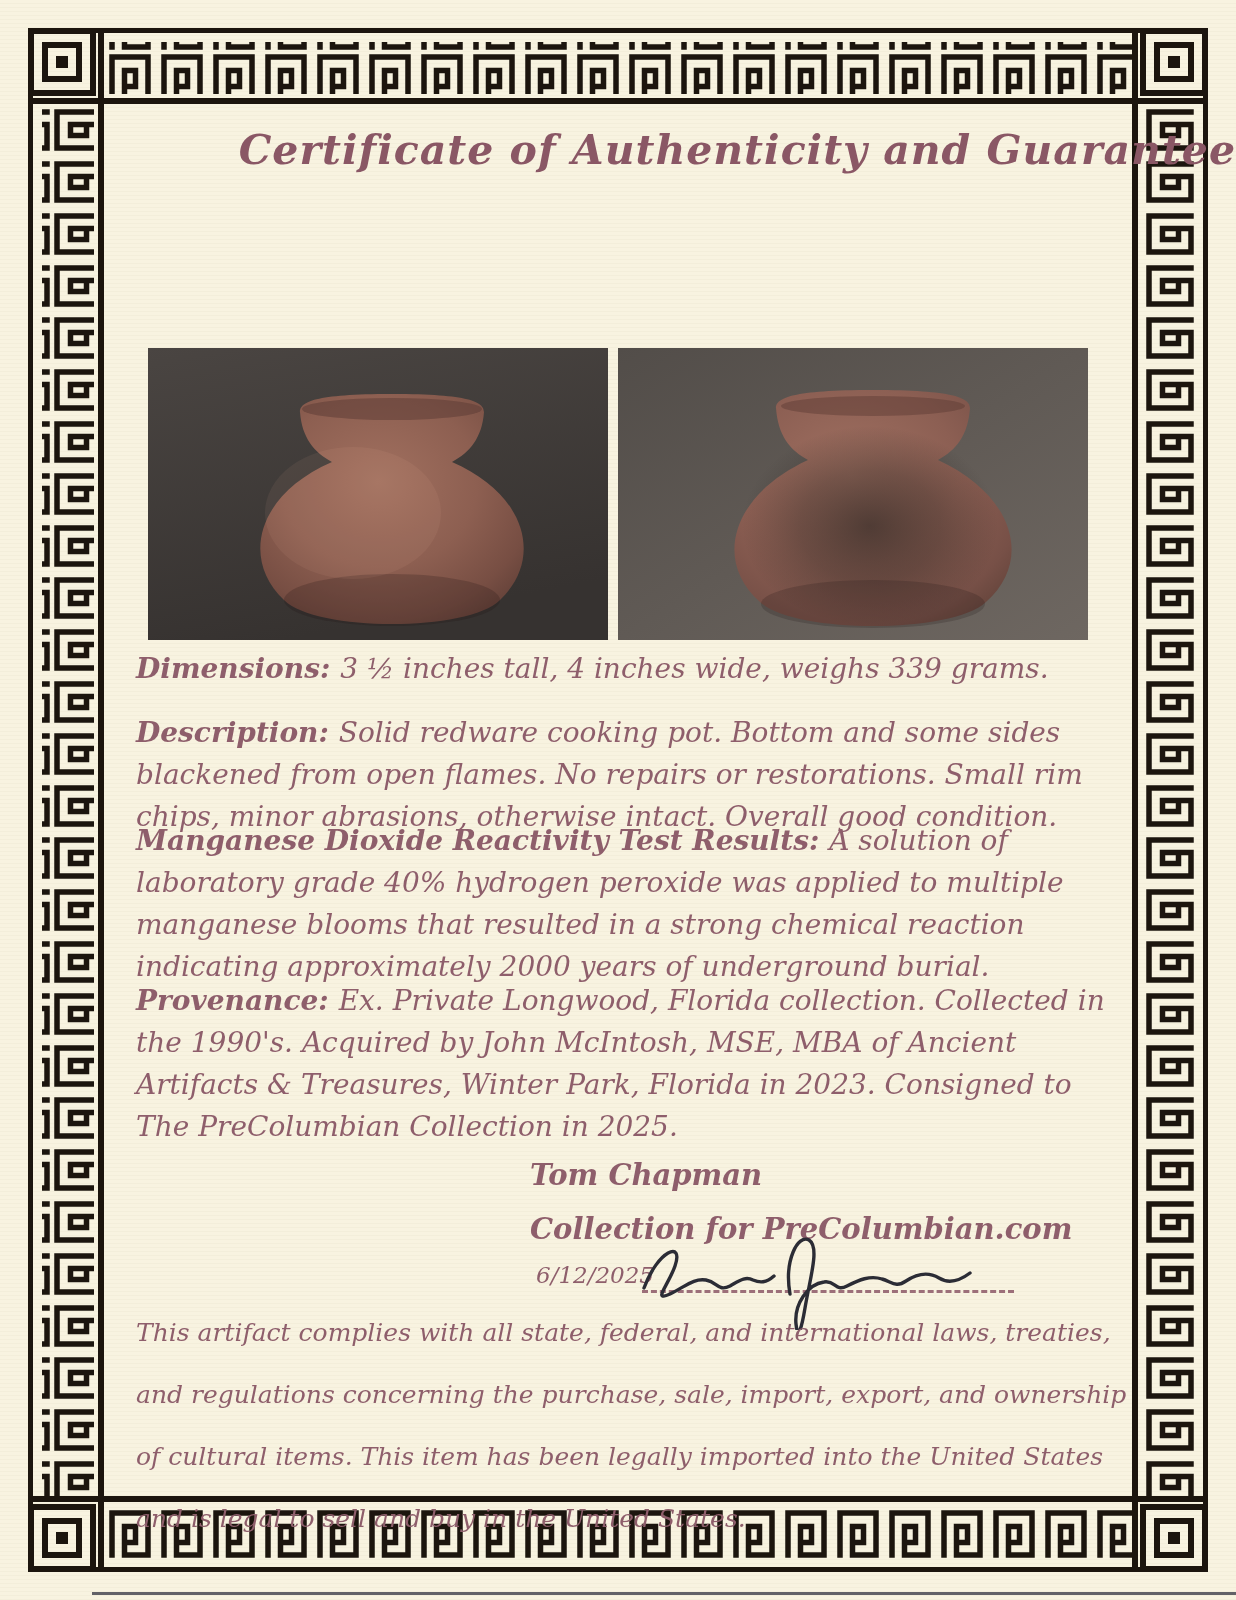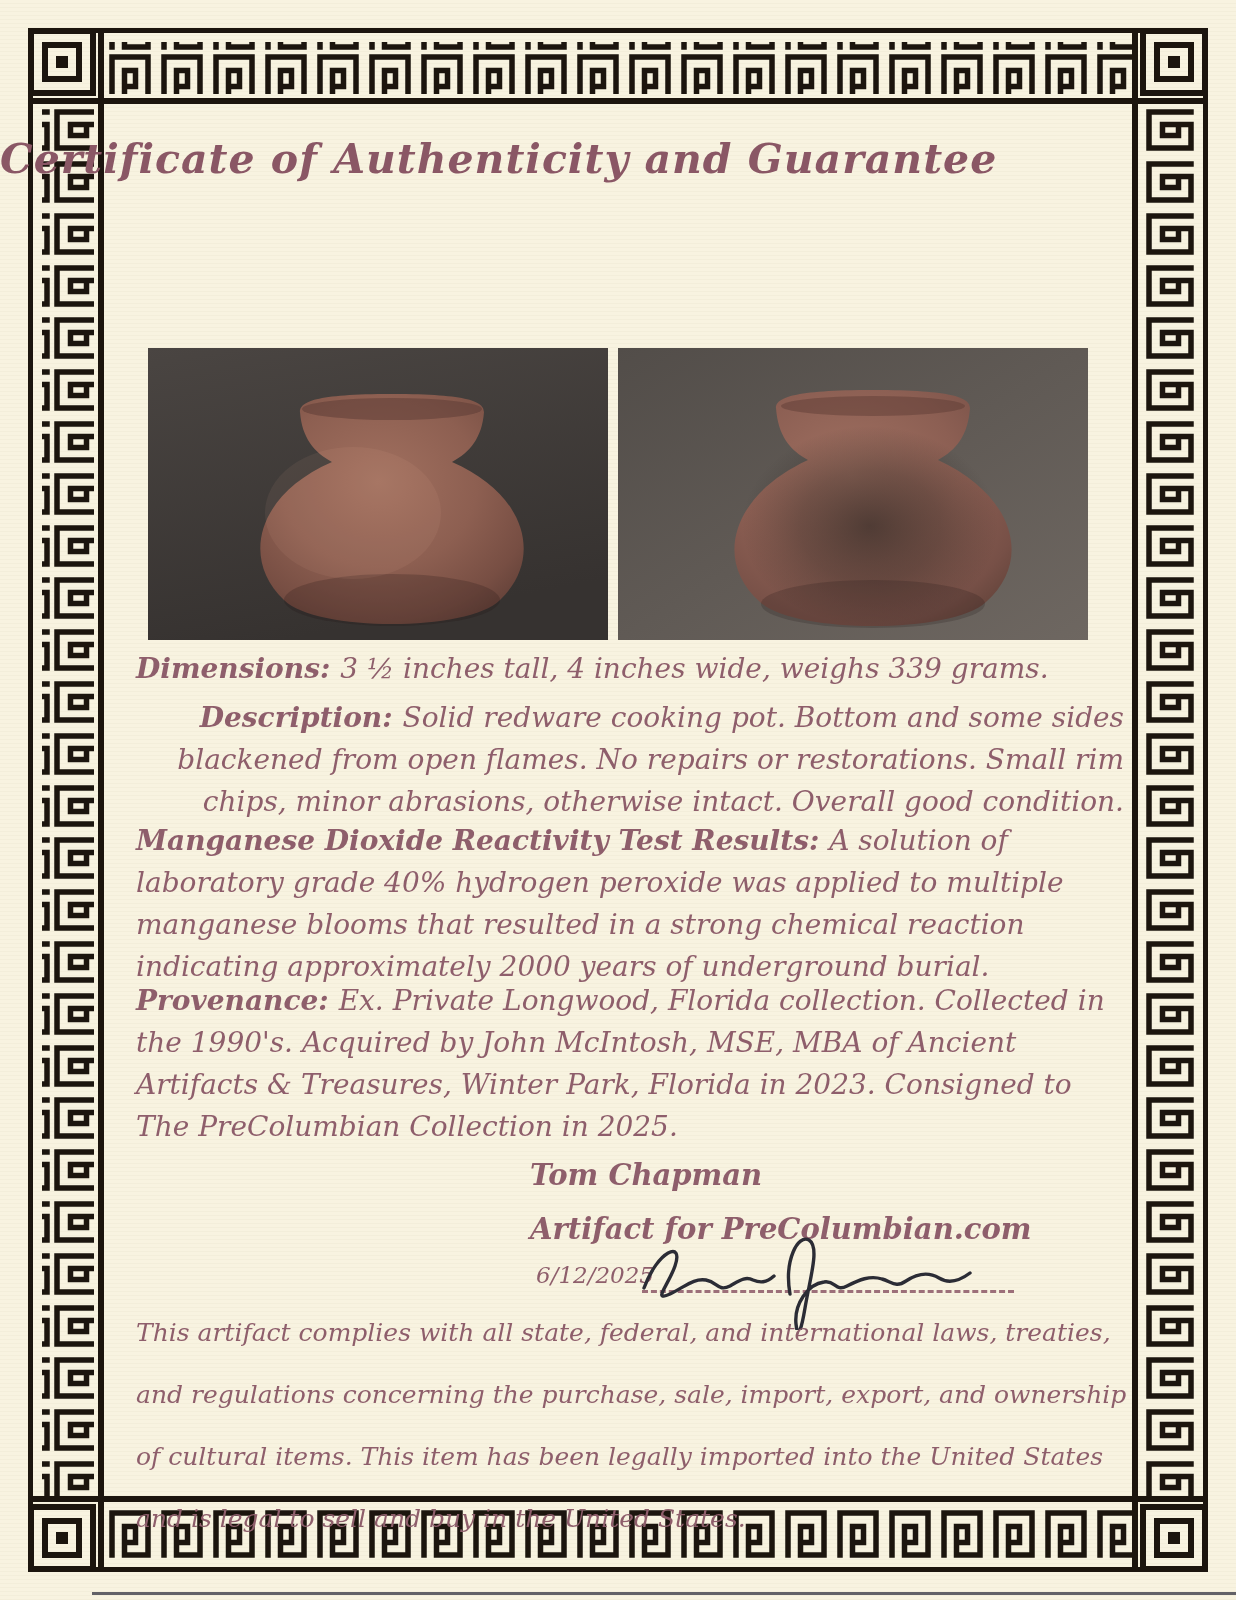--- a/index.html
+++ b/index.html
@@ -10,22 +10,22 @@
     background:
       repeating-linear-gradient(0deg, rgba(140,125,85,0.045) 0px, rgba(140,125,85,0.045) 1px, rgba(0,0,0,0) 1px, rgba(0,0,0,0) 4px),
       #f8f3e0;
     overflow:hidden;
     font-family:"DejaVu Serif","Liberation Serif",serif;
     font-style:italic;
     color:#8e5e6b;
   }
   .border-svg{position:absolute;left:0;top:0;pointer-events:none;}
   .title{
-    position:absolute;left:0;top:135px;width:100%;
-    text-align:left;
+    position:absolute;left:0;top:126px;width:100%;
+    text-align:right;
     font-size:41px;font-weight:bold;
     color:#8a5765;
     letter-spacing:1px;
   }
   .statement{
     position:absolute;left:118px;top:210px;width:1000px;
     text-align:center;
     font-size:29px;font-weight:bold;
     line-height:47px;
   }
@@ -34,21 +34,21 @@
   }
   .photo-left{left:148px;width:460px;}
   .photo-right{left:618px;width:470px;}
   .section{
     position:absolute;left:136px;width:988px;
     font-size:28px;line-height:42px;
     text-align:left;
   }
   .section .lbl{font-weight:bold;margin-right:10px;}
   .sec-dimensions{top:648px;}
-  .sec-description{top:697px;text-align:right;}
+  .sec-description{top:712px;}
   .sec-manganese{top:820px;font-style:italic;}
   .sec-provenance{top:980px;}
   .sig-name{
     position:absolute;left:530px;top:1158px;
     font-size:29px;font-weight:bold;font-style:italic;
   }
   .sig-role{
     position:absolute;left:530px;top:1212px;
     font-size:29px;font-weight:bold;
   }
@@ -187,21 +187,21 @@
 
   <div class="section sec-manganese">
     <span class="lbl">Manganese Dioxide Reactivity Test Results:</span><span>A solution of laboratory grade 40% hydrogen peroxide was applied to multiple manganese blooms that resulted in a strong chemical reaction indicating approximately 2000 years of underground burial.</span>
   </div>
 
   <div class="section sec-provenance">
     <span class="lbl">Provenance:</span><span>Ex. Private Longwood, Florida collection. Collected in the 1990's. Acquired by John McIntosh, MSE, MBA of Ancient Artifacts &amp; Treasures, Winter Park, Florida in 2023. Consigned to The PreColumbian Collection in 2025.</span>
   </div>
 
   <div class="sig-name">Tom Chapman</div>
-  <div class="sig-role">Artifact for PreColumbian.com</div>
+  <div class="sig-role">Collection for PreColumbian.com</div>
   <div class="sig-date">6/12/2025</div>
   <div class="sig-line"></div>
 
   <svg class="sig-script" width="400" height="104" viewBox="0 0 400 104">
     <g fill="none" stroke="#2b2c35" stroke-width="3.4" stroke-linecap="round" stroke-linejoin="round">
       <path d="M 12,62 C 26,24 52,14 43,40 C 36,60 20,76 38,68 C 54,60 62,52 74,54 C 86,56 86,66 98,60 C 107,55 113,50 121,54 C 128,57 134,57 142,50"></path>
       <path d="M 158,68 C 152,34 166,8 177,14 C 188,21 178,52 173,82 C 170,100 166,116 164,98 C 162,78 176,58 192,56 C 204,54 203,66 215,60 C 227,54 238,49 250,53 C 260,56 264,62 274,55 C 286,47 297,46 307,52 C 315,57 326,56 338,47"></path>
     </g>
   </svg>
 

